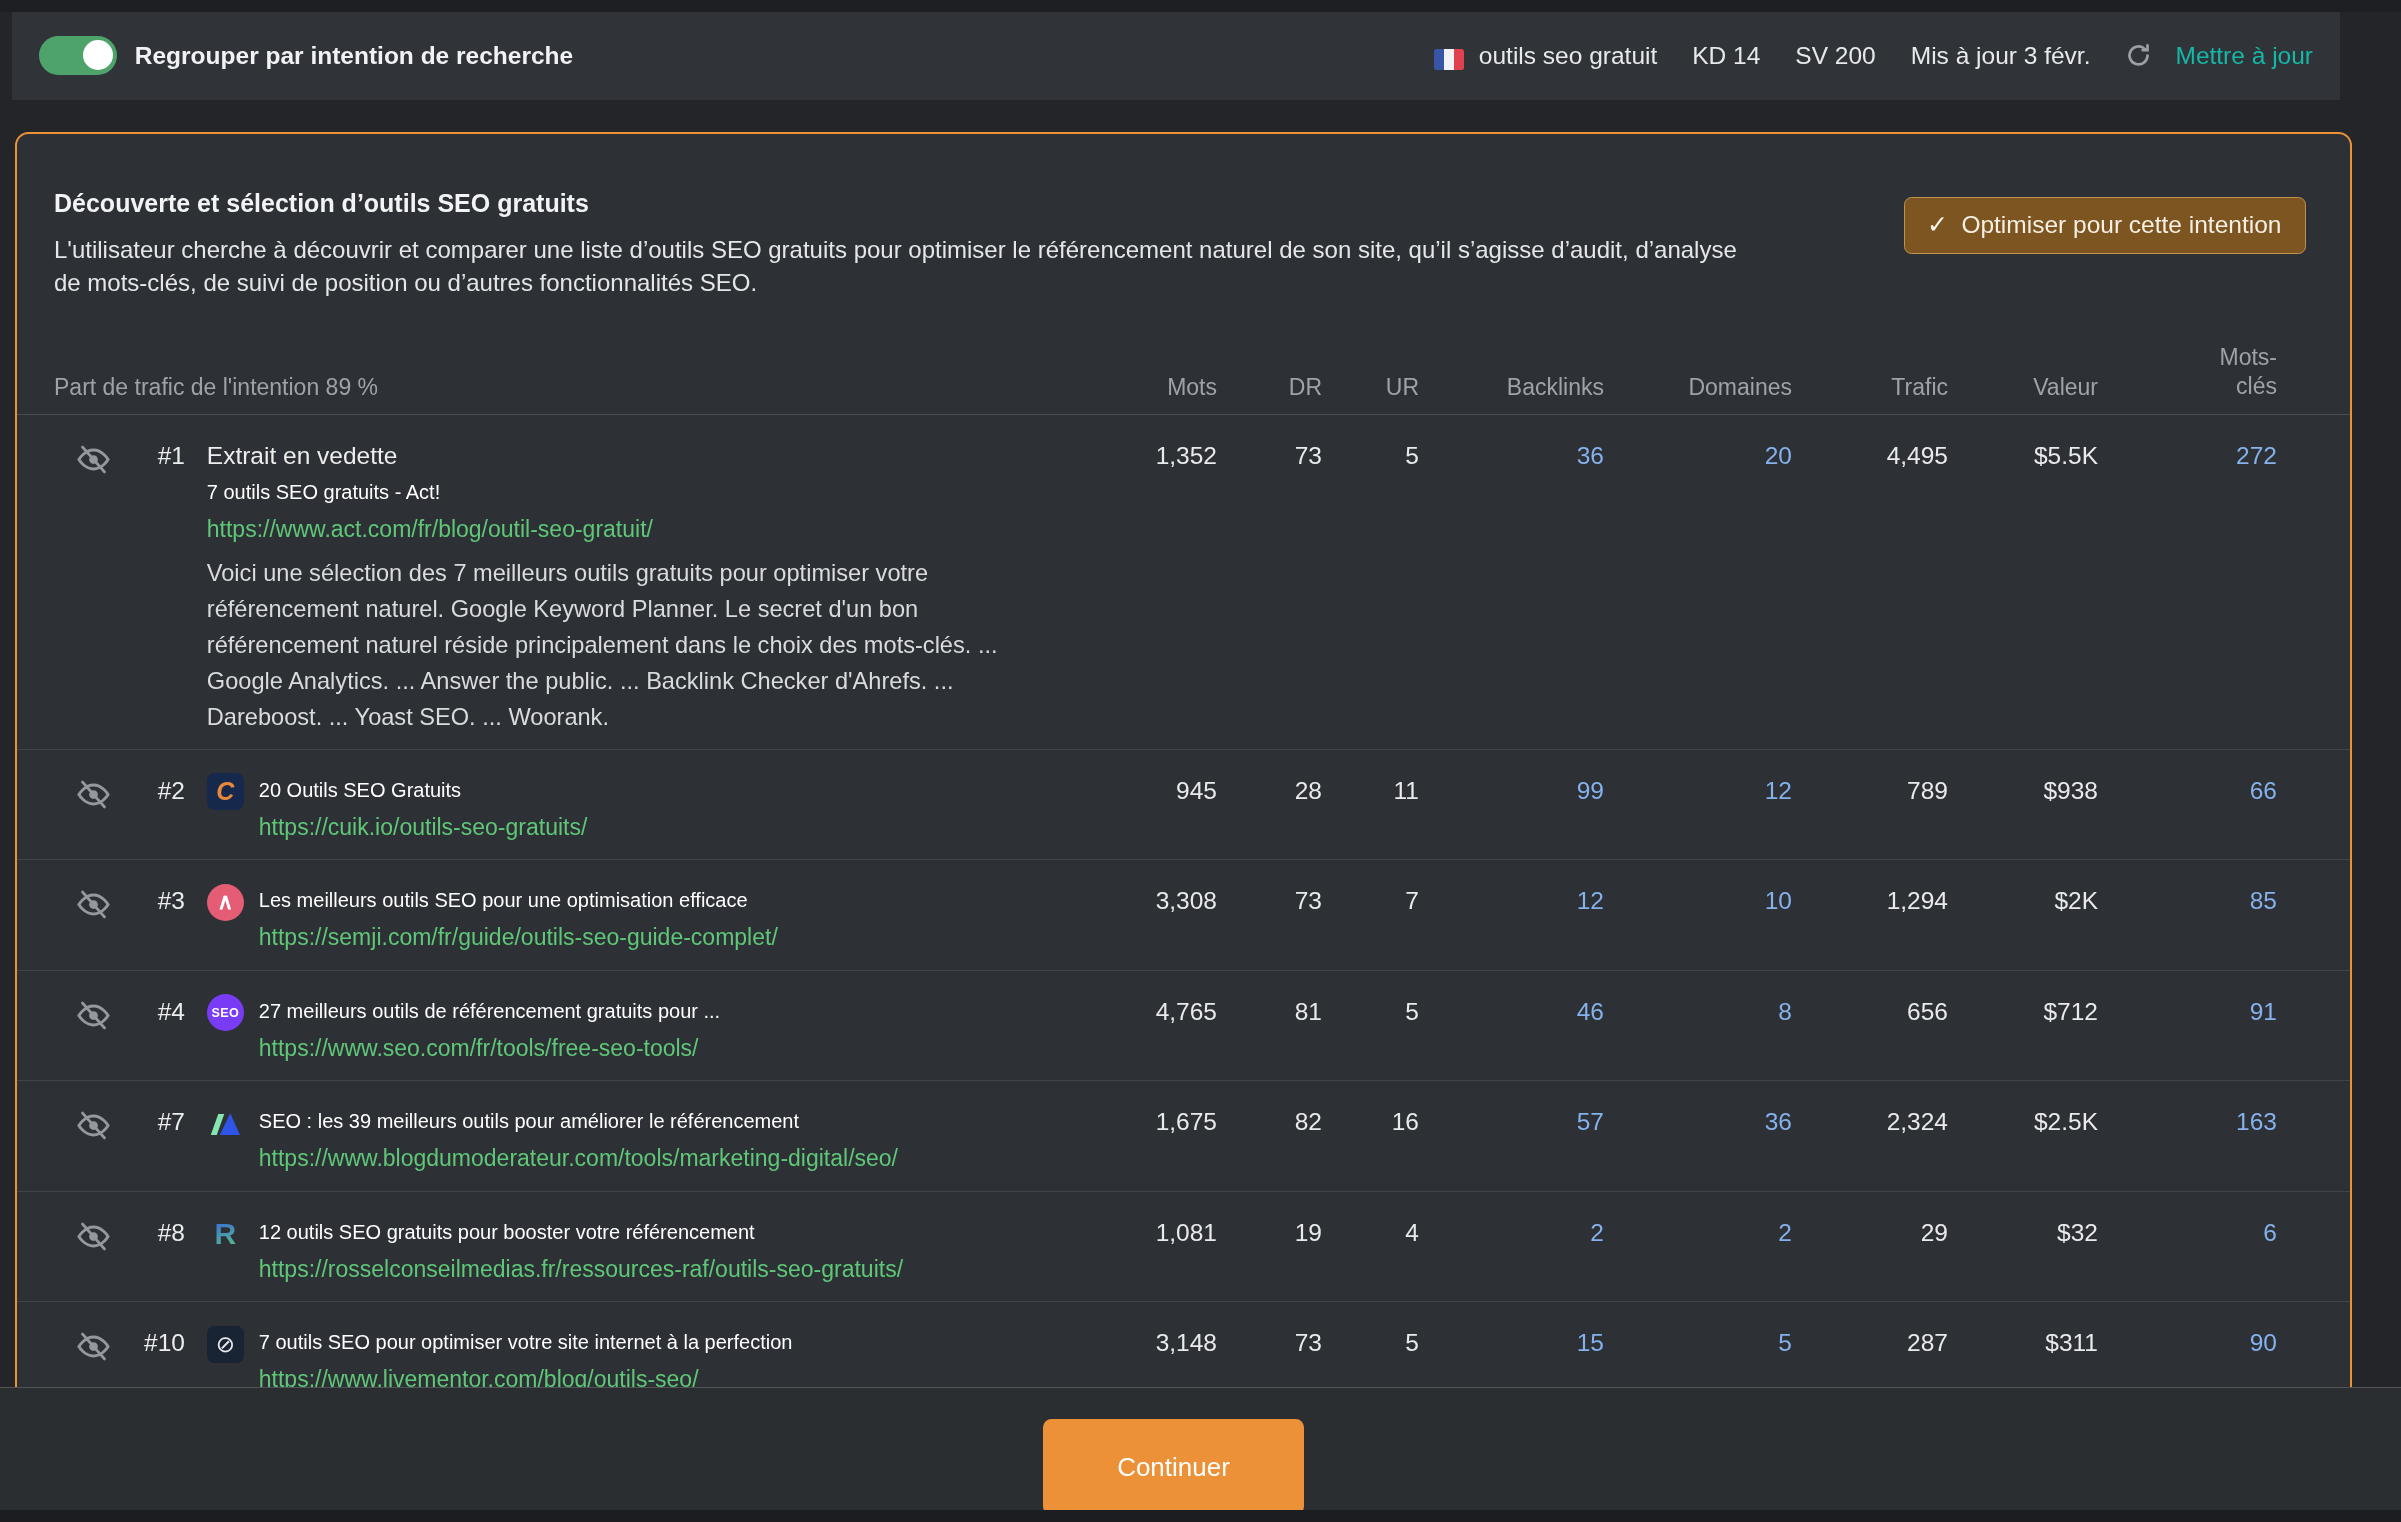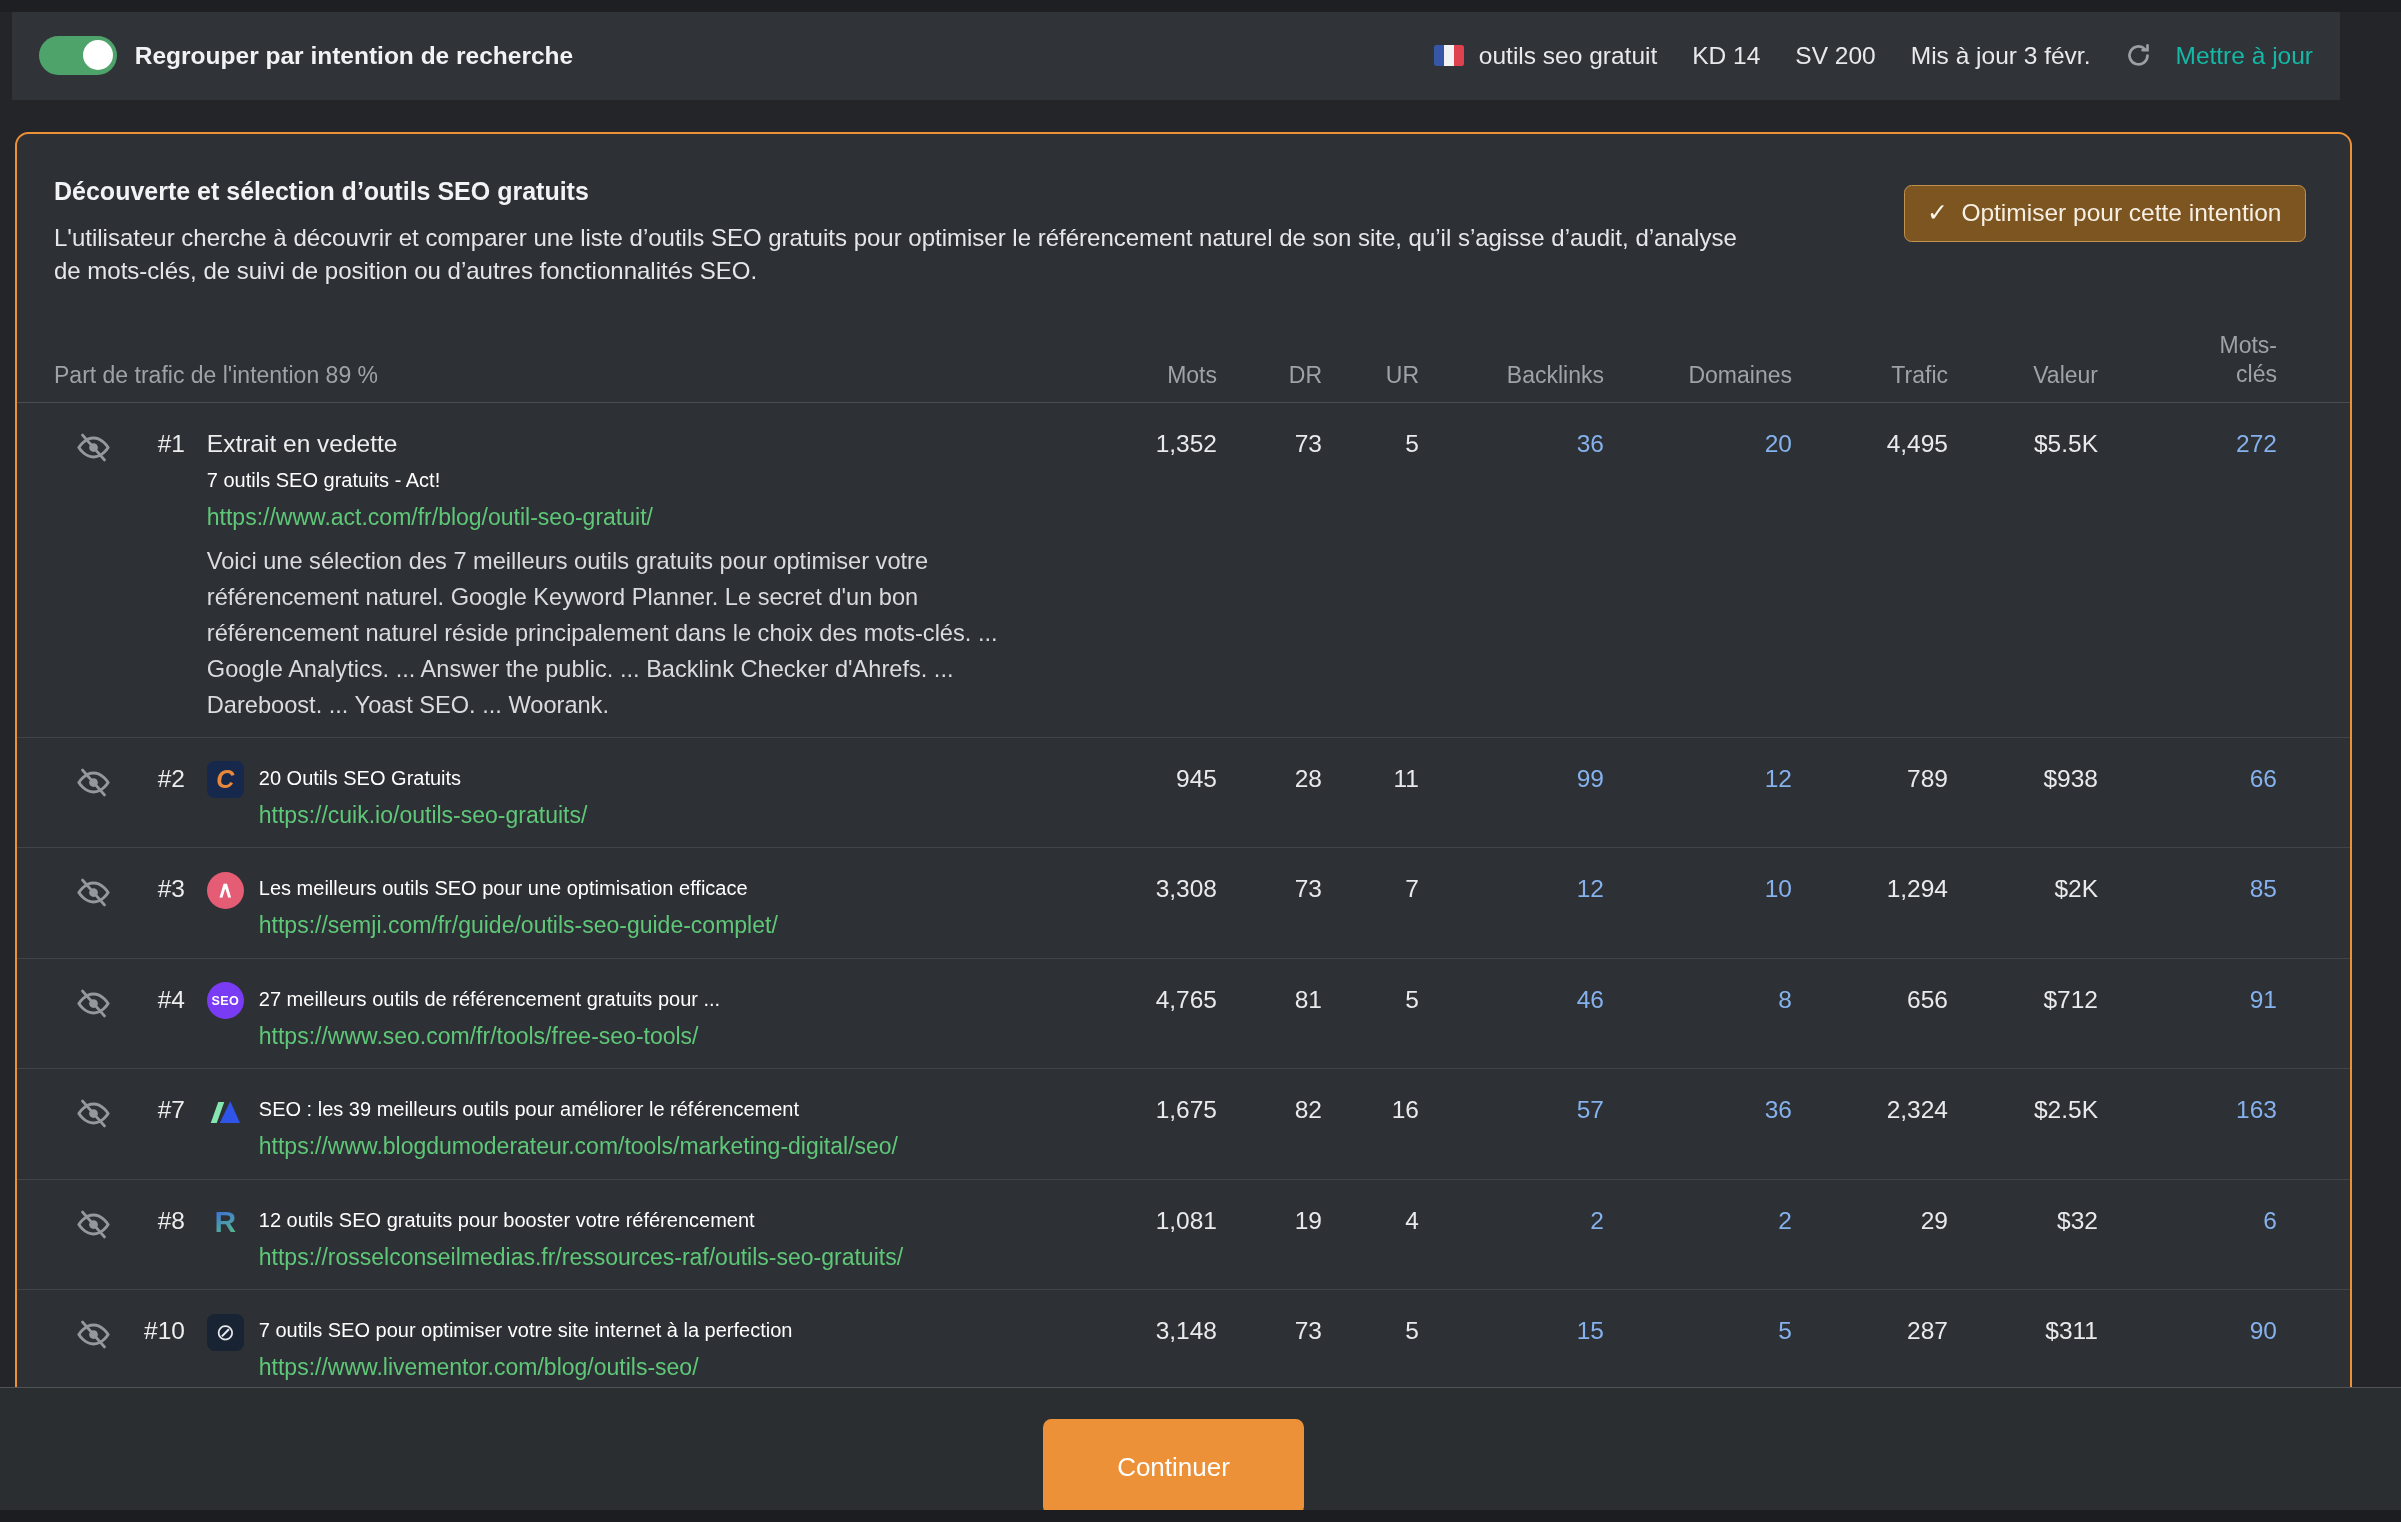--- a/index.html
+++ b/index.html
@@ -23,28 +23,28 @@
   }
   .toggle .knob {
     position:absolute; right:4.2px; top:4.2px; width:30px; height:30px;
     border-radius:50%; background:#ffffff;
   }
   .toggle-label { margin-left:18px; font-size:24.5px; font-weight:bold; color:#f1f2f3; }
   .topbar-right { margin-left:auto; display:flex; align-items:center; gap:35px; font-size:24.5px; color:#e7e9eb; }
   .flag { width:30px; height:21px; border-radius:2.5px; overflow:hidden; display:flex; flex:0 0 auto; }
   .flag i { flex:1; }
   .flag .b { background:#3757a6; } .flag .w { background:#f2f3f5; } .flag .r { background:#e0414e; }
-  .kw-group { display:flex; align-items:center; gap:15px;padding-left:20px; }
+  .kw-group { display:flex; align-items:flex-end; gap:15px;padding-left:20px; }
   .refresh-group { display:flex; align-items:center; gap:23px; color:#14b8a6; }
   .refresh-group svg { display:block; }
   
   .panel {
     position:absolute; left:15px; right:49px; top:132px; height:1282px;
     background:#2d3034; border:2.5px solid #ed9139; border-radius:13.5px;
-    padding:29px 0 0 0;
+    padding:41px 0 0 0;
   }
   .panel-head { position:relative; padding:0 51px 0 37px; }
   .intent-title { font-size:25px; font-weight:bold; color:#f2f3f5; margin-top:13.5px; }
   .intent-desc { font-size:24px; line-height:33px; color:#e4e6e9; margin-top:15px; max-width:1703px; }
   .optimize-btn {
     position:absolute; right:44px; top:8.4px;
     background:#7d5521; border:1.7px solid #c1924d; border-radius:7.6px;
     color:#f6efe3; font-size:24.5px; padding:12.6px 23.6px 13.5px 22px;
     display:flex; align-items:center; gap:13.5px; cursor:pointer;
     font-family:"Liberation Sans", sans-serif;

